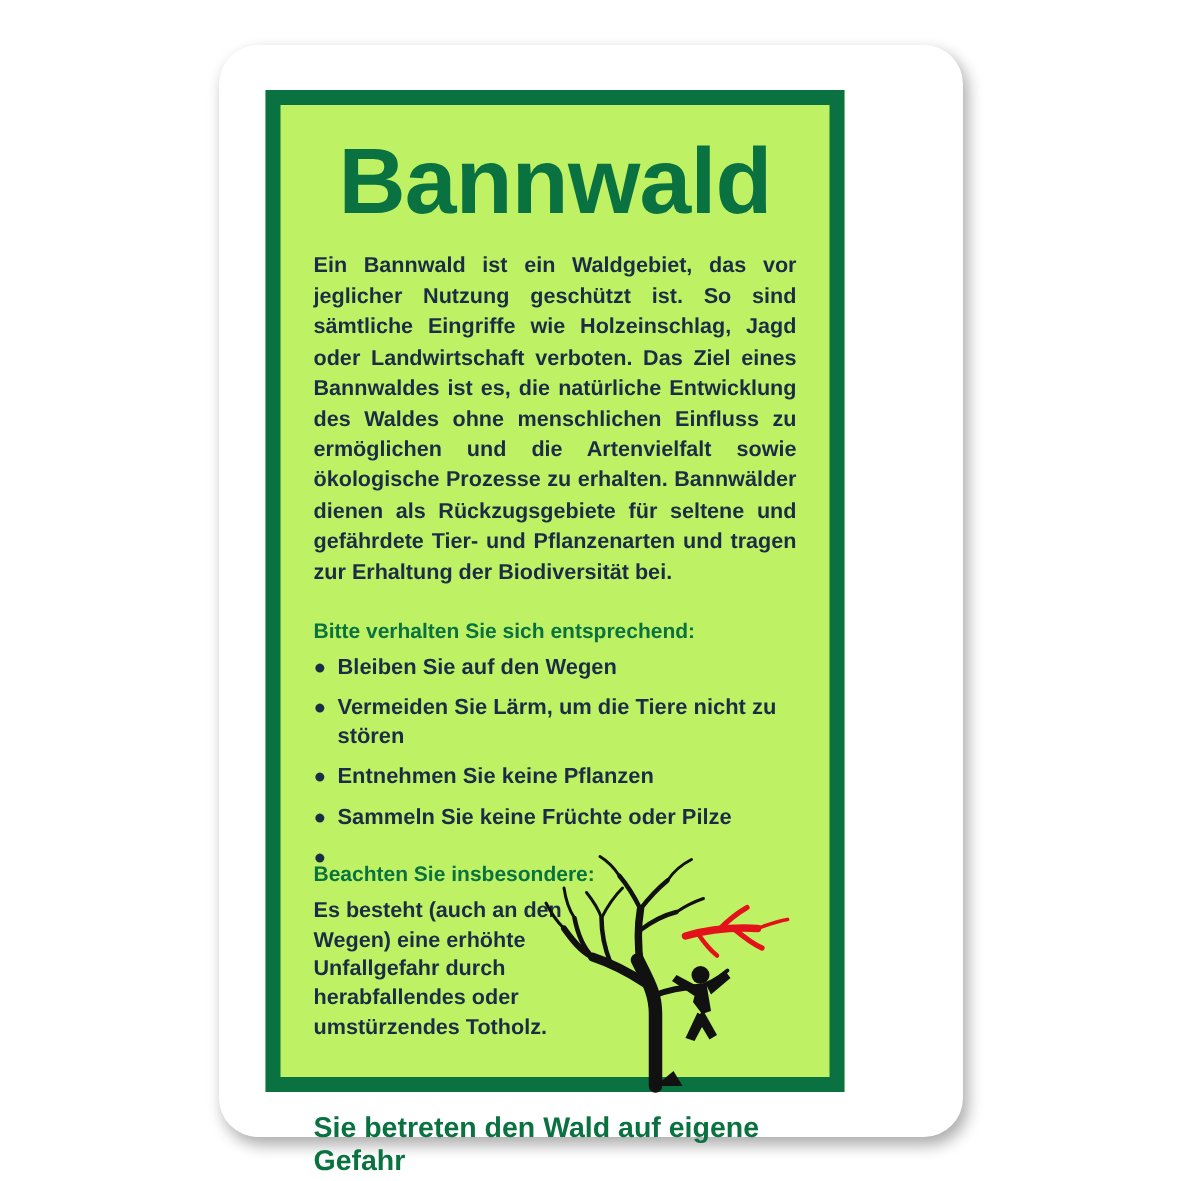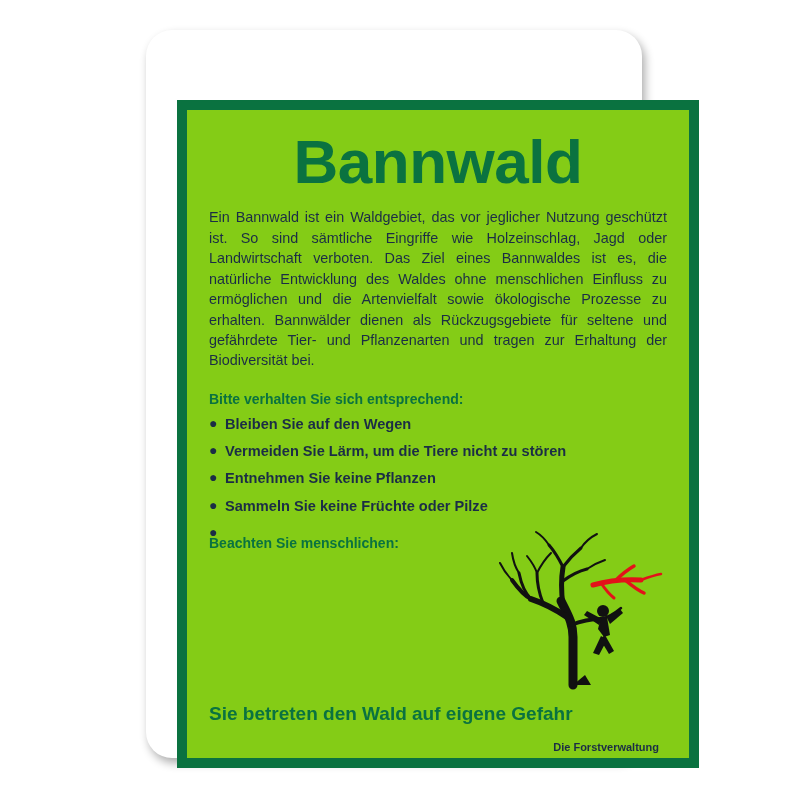--- a/index.html
+++ b/index.html
@@ -32,26 +32,25 @@
     border-radius: 26px;
     box-shadow: 3px 5px 10px rgba(0,0,0,0.33);
     box-sizing: border-box;
   }
 
   
   .sign-frame {
     position: absolute;
     left: 31px;
     top: 30px;
-    width: 522px;
+    width: 386px;
     height: 668px;
     border: 10px solid #0a7240;
     box-sizing: border-box;
-    background: #84cc16;
-    margin-top: 40px;
+    background: #bef264;
   }
 
   .sign-inner {
     position: absolute;
     left: 0;
     top: 0;
     right: 0;
     bottom: 0;
     padding: 12px 22px 10px 22px;
     box-sizing: border-box;
@@ -67,21 +66,21 @@
     margin: 8px 0 14px 0;
   }
 
   .body-text {
     color: #1b2d46;
     font-size: 14.4px;
     line-height: 1.42;
     text-align: justify;
     text-justify: inter-word;
     margin: 0 0 4px 0;
-    font-weight: normal;
+    font-weight: bold;
     hyphens: manual;
   }
 
   .section-heading {
     color: #0a7240;
     font-size: 14px;
     font-weight: bold;
     margin: 20px 0 8px 0;
   }
 
@@ -173,23 +172,24 @@
           </li>
           <li>
             <span class="bullet">●</span>
             <span>Sammeln Sie keine Früchte oder Pilze</span>
           </li>
           <li>
             <span class="bullet">●</span>
           </li>
         </ul>
 
-        <div class="section-heading">Beachten Sie menschlichen:</div>
+        <div class="section-heading">Beachten Sie insbesondere:</div>
 
         <div class="notice-block">
+          <p class="notice-text">Es besteht (auch an den Wegen) eine erhöhte Unfallgefahr durch herabfallendes oder umstürzendes Totholz.</p>
 
           <svg class="tree-art" viewBox="0 0 190 165">
 
             <path d="M92 160 L92 112 C92 100 88 92 84 84 L80 76" stroke="#111111" stroke-width="9" fill="none" stroke-linecap="round"></path>
             <path d="M92 160 L104 150 L110 160 Z" fill="#111111"></path>
 
             <path d="M86 92 C74 84 62 78 50 74" stroke="#111111" stroke-width="6" fill="none" stroke-linecap="round"></path>
             <path d="M50 74 C42 70 36 62 31 55" stroke="#111111" stroke-width="4" fill="none" stroke-linecap="round"></path>
             <path d="M50 74 C44 68 40 58 38 48" stroke="#111111" stroke-width="3" fill="none" stroke-linecap="round"></path>
             <path d="M62 78 C58 68 56 58 56 48" stroke="#111111" stroke-width="3" fill="none" stroke-linecap="round"></path>

